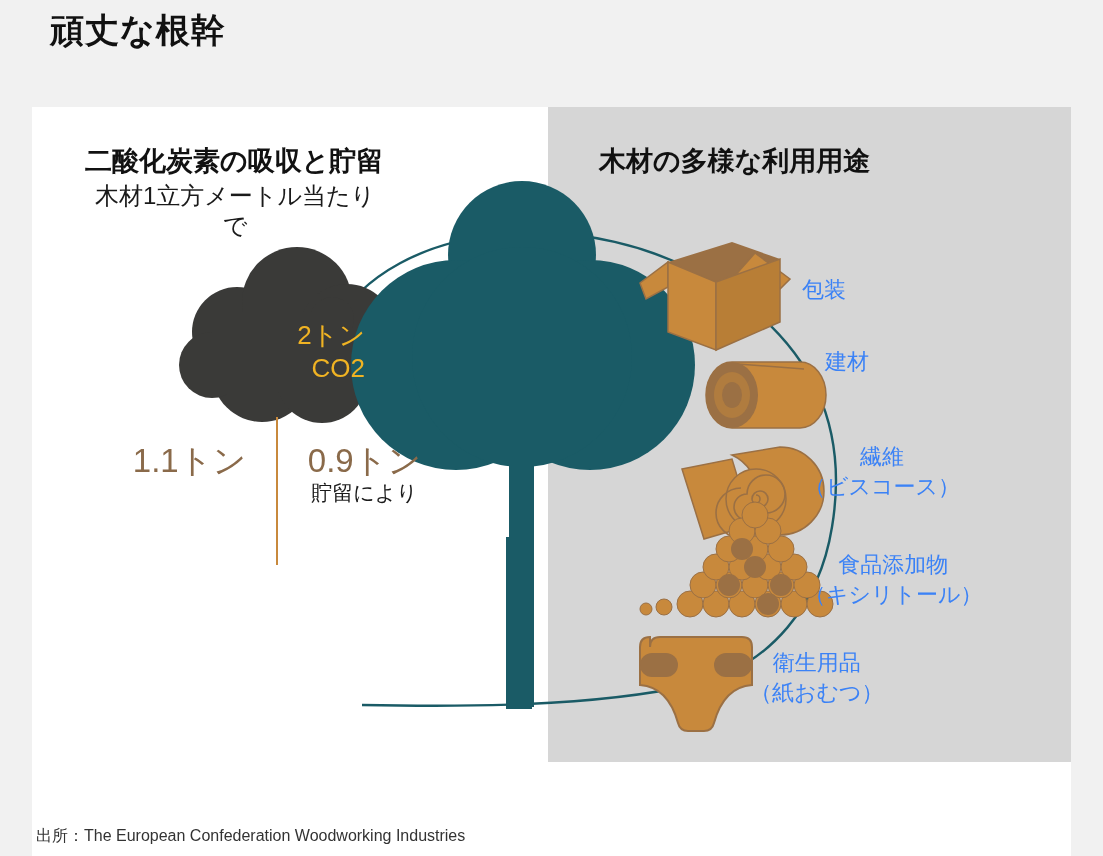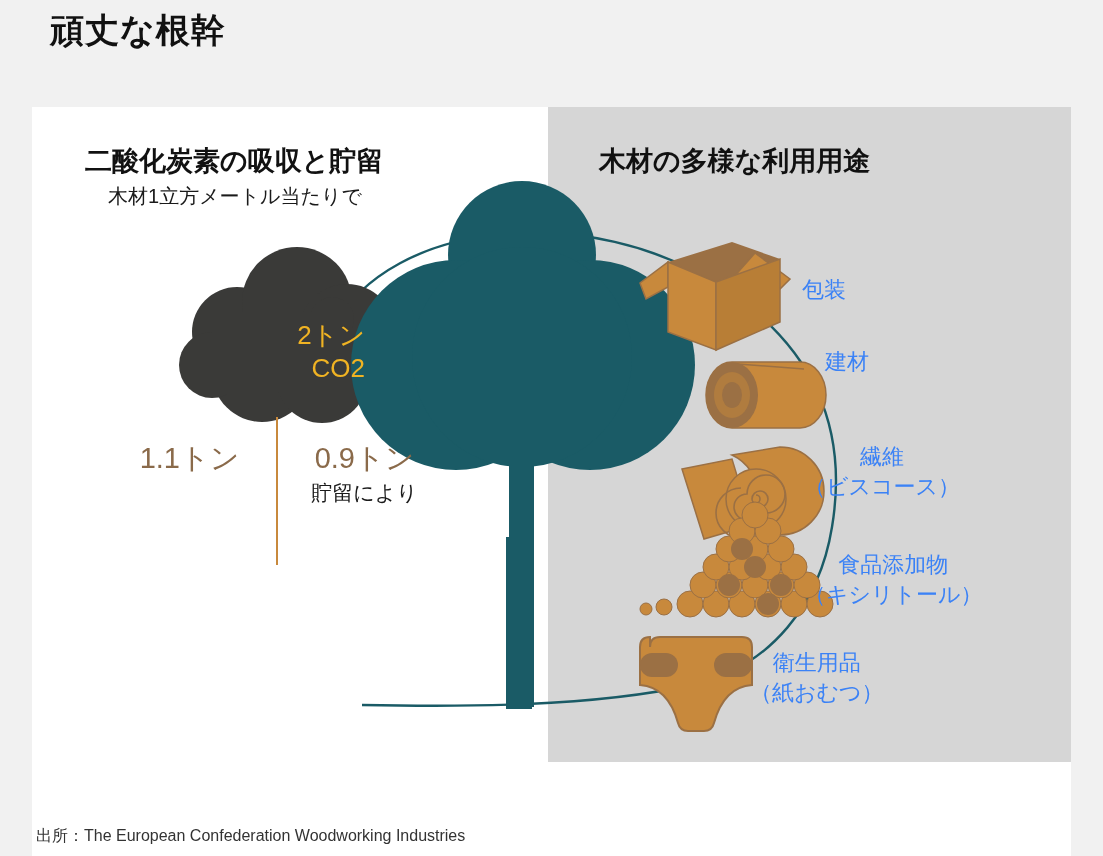--- a/index.html
+++ b/index.html
@@ -28,35 +28,35 @@
   .panel-heading{
     position:absolute;
     font-size:27px;font-weight:700;color:#111;
     white-space:nowrap;
   }
   #heading-left{left:53px;top:36px;}
   #heading-right{left:567px;top:36px;}
   #subtitle-left{
     position:absolute;left:53px;top:74px;
     width:300px;text-align:center;
-    font-size:20px;line-height:30px;color:#1a1a1a;
+    font-size:24px;line-height:30px;color:#1a1a1a;
   }
   #svg-main{position:absolute;left:0;top:0;width:1039px;height:655px;}
   .fig-label{
     position:absolute;
     font-size:22px;line-height:30px;color:#3b82f6;
     text-align:center;white-space:nowrap;
   }
   #label-packaging{left:770px;top:168px;}
   #label-building{left:793px;top:240px;}
   #label-fiber{left:772px;top:335px;}
   #label-food{left:772px;top:443px;}
   #label-hygiene{left:718px;top:541px;}
   .ton-value{
-    position:absolute;font-size:29px;color:#8a6a4a;
+    position:absolute;font-size:33px;color:#8a6a4a;
     text-align:center;white-space:nowrap;
   }
   .ton-desc{
     position:absolute;font-size:21px;color:#1a1a1a;
     text-align:center;white-space:nowrap;
   }
   #ton1-value{left:75px;top:332px;width:165px;}
   #ton1-desc{left:75px;top:372px;width:165px;}
   #ton2-value{left:250px;top:332px;width:165px;}
   #ton2-desc{left:250px;top:372px;width:165px;}

